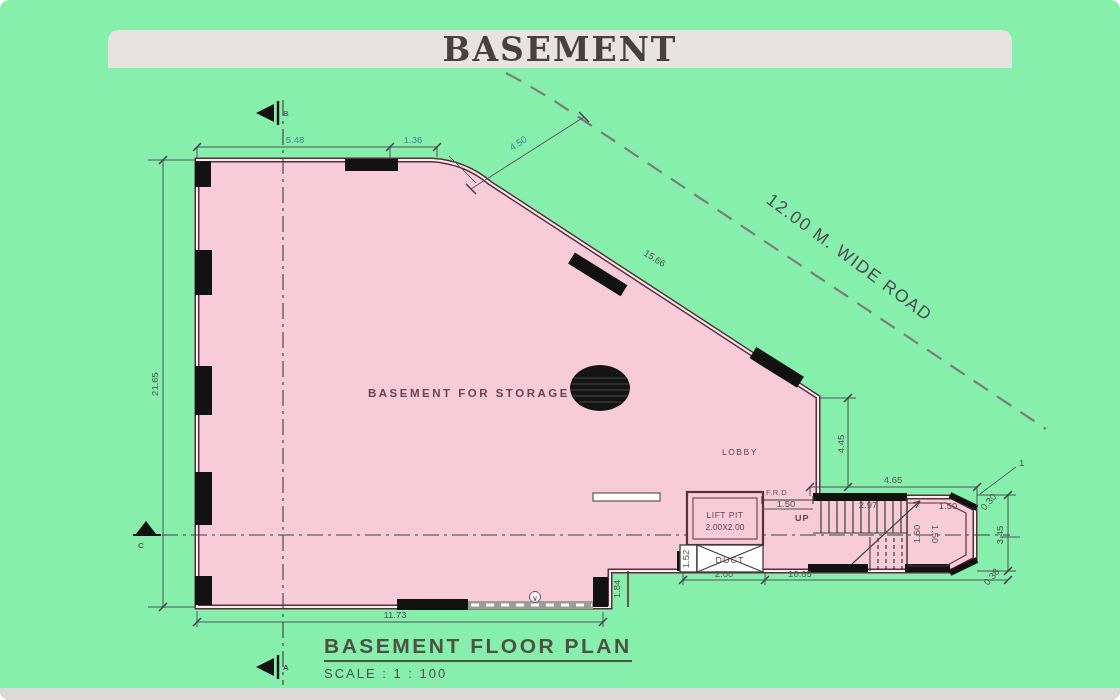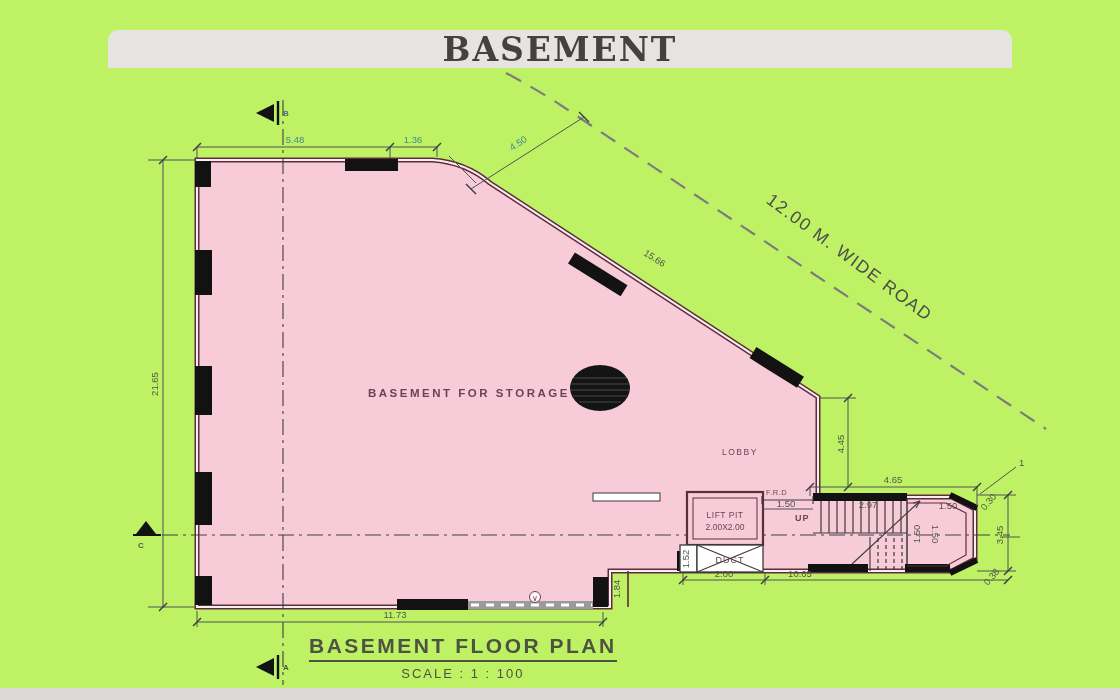--- a/index.html
+++ b/index.html
@@ -1,24 +1,24 @@
 <!DOCTYPE html>
 <html><head>
 <meta charset="utf-8">
 <style>
   html,body{margin:0;padding:0;background:#ffffff;}
-  #stage{position:relative;width:1120px;height:700px;background:#bef264;overflow:hidden;
-         font-family:"Liberation Sans", sans-serif;}
+  #stage{position:relative;width:1120px;height:700px;background:#86efac;overflow:hidden;
+         font-family:"Liberation Sans", sans-serif;border-radius:9px;}
   #title-band{position:absolute;left:108px;top:30px;width:904px;height:38px;
               background:#e6e3e1;border-radius:10px 10px 0 0;
               display:flex;align-items:center;justify-content:center;}
   #title-band .title{font-family:"DejaVu Serif", serif;font-weight:bold;font-size:33px;
               color:#46403e;letter-spacing:2px;line-height:1;}
   #bottom-strip{position:absolute;left:0;top:688px;width:1120px;height:12px;background:#dcd9d8;}
-  #plan-caption{position:absolute;left:309px;top:634px;color:#4d5243;text-align:center;}
+  #plan-caption{position:absolute;left:324px;top:634px;color:#4d5243;}
   #plan-caption .pt{font-size:21px;font-weight:bold;letter-spacing:2.5px;
        border-bottom:2px solid #4d5243;padding-bottom:2px;display:inline-block;}
   #plan-caption .sc{font-size:13px;font-weight:normal;letter-spacing:2px;margin-top:4px;}
   svg{position:absolute;left:0;top:0;}
   .t{font-family:"Liberation Sans", sans-serif;}
   .dimline{stroke:#51515a;stroke-width:1;fill:none;}
   .tick{stroke:#3c3c42;stroke-width:1.4;}
   .teal{fill:#3f8a94;font-size:9.5px;}
   .gray{fill:#54544c;font-size:9.5px;}
   .lbl{fill:#6d4354;}

